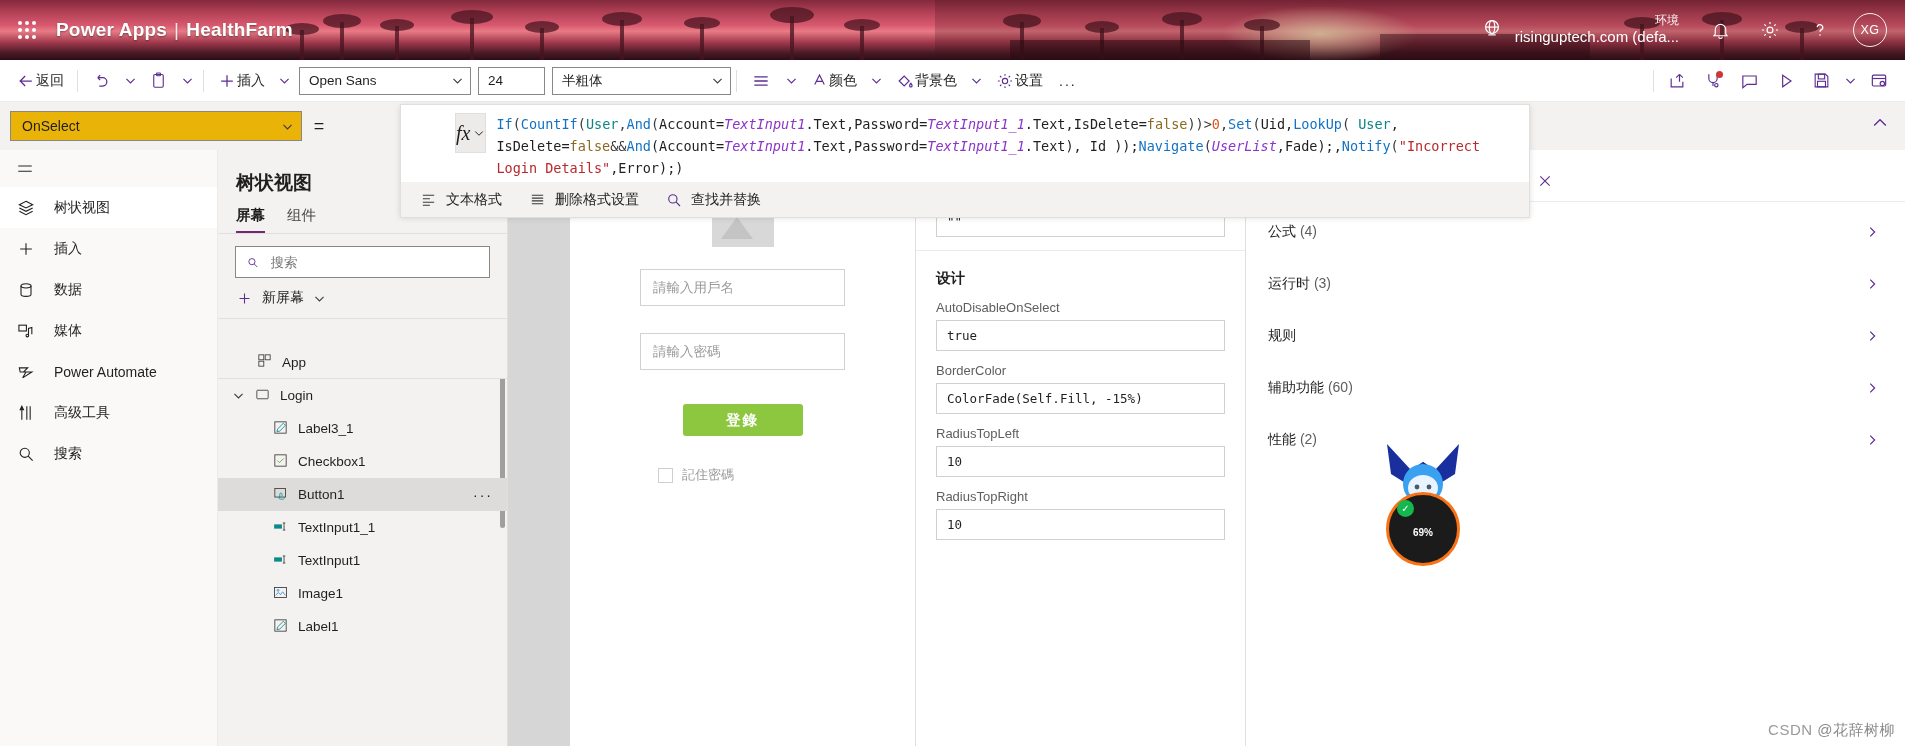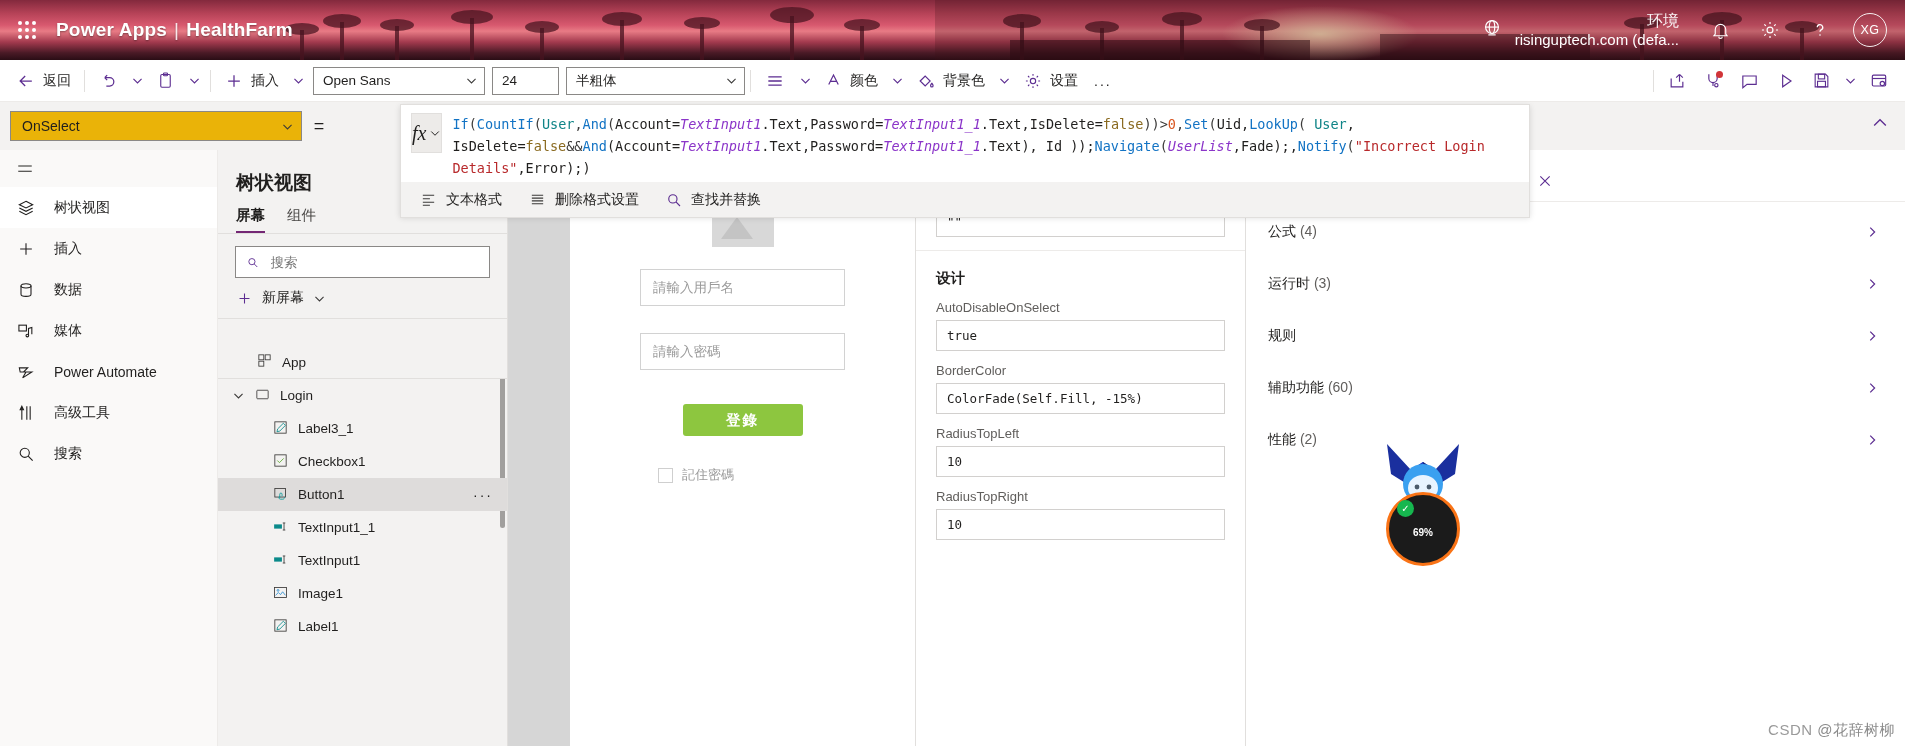--- a/index.html
+++ b/index.html
@@ -30,31 +30,31 @@
   .hdr-left{ position:absolute; left:0; top:0; height:60px; display:flex; align-items:center; padding-left:10px; z-index:5;}
   .waffle{ width:34px; height:34px; display:grid; grid-template-columns:repeat(3,1fr); grid-template-rows:repeat(3,1fr);
     gap:3px; padding:8px; cursor:pointer;}
   .waffle i{ background:#fff; border-radius:50%; display:block; width:4px; height:4px;}
   .brand{ font-size:19px; font-weight:bold; letter-spacing:.2px; margin-left:12px; white-space:nowrap;
     text-shadow:0 1px 2px rgba(0,0,0,.4);}
   .brand .sep{ font-weight:400; opacity:.85; margin:0 7px;}
   .hdr-right{ position:absolute; right:8px; top:0; height:60px; display:flex; align-items:center; gap:4px; z-index:5;}
   .env-box{ display:flex; align-items:center; gap:12px; padding:0 14px; max-width:330px;}
   .env-text{ line-height:1.15; }
-  .env-text .lbl{ font-size:16px; opacity:.95;}
+  .env-text .lbl{ font-size:12px; opacity:.95;}
   .env-text .val{ font-size:15px; white-space:nowrap; overflow:hidden; text-overflow:ellipsis; max-width:215px;}
   .hdr-icon{ width:46px; height:60px; display:flex; align-items:center; justify-content:center; cursor:pointer;}
   .hdr-icon svg{ display:block;}
   .avatar{ width:34px; height:34px; border-radius:50%; border:1.5px solid rgba(255,255,255,.9);
     display:flex; align-items:center; justify-content:center; font-size:12.5px; margin:0 10px 0 6px; letter-spacing:.5px;}
 
   
   .cmdbar{ position:absolute; left:0; top:60px; width:1905px; height:42px; background:#fff;
     border-bottom:1px solid #edebe9; display:flex; align-items:center; padding:0 8px;}
-  .cb-item{ display:flex; align-items:center; gap:7px; height:32px; padding:0 8px; color:#5c2d91; cursor:pointer; white-space:nowrap;}
+  .cb-item{ display:flex; align-items:center; height:32px; padding:0 8px; color:#5c2d91; cursor:pointer; white-space:nowrap;}
   .cb-label{ font-size:14px; color:#201f1e;}
   .cb-caret{ width:22px; height:32px; display:flex; align-items:center; justify-content:center; cursor:pointer; color:#5c2d91;}
   .cb-div{ width:1px; height:22px; background:#e1dfdd; margin:0 5px;}
   .cb-field{ height:28px; border:1px solid #8a8886; background:#fff; display:flex; align-items:center;
     justify-content:space-between; padding:0 6px 0 9px; font-size:13.5px; color:#201f1e; cursor:pointer;}
   .cb-field.font{ width:172px; margin-left:4px;}
   .cb-field.size{ width:67px; margin-left:7px;}
   .cb-field.weight{ width:179px; margin-left:7px;}
   .cb-spacer{ flex:1 1 auto;}
   .badge-dot{ position:absolute; width:7px; height:7px; border-radius:50%; background:#d13438; top:6px; right:8px;}
@@ -434,21 +434,21 @@
   <div class="prop-select">
     <span>OnSelect</span>
     <svg width="13" height="13" viewBox="0 0 16 16" fill="none" stroke="#3b3a39" stroke-width="1.3">
         <path d="M3 6l5 5 5-5"></path>
       </svg>
   </div>
   <div class="eq">=</div>
 </div>
 
 <div class="fx-editor">
-  <div style="display:flex; align-items:flex-start; gap:10px;">
+  <div style="display:flex; align-items:flex-start; gap:10px;margin-left:44px;">
     <div class="fx-btn">
       <span class="fx">fx</span>
       <svg width="12" height="12" viewBox="0 0 16 16" fill="none" stroke="#201f1e" stroke-width="1.3">
           <path d="M3 6l5 5 5-5"></path>
         </svg>
     </div>
     <div class="code" id="fx-code"><span class="t-fn">If</span><span class="t-punct">(</span><span class="t-fn">CountIf</span><span class="t-punct">(</span><span class="t-tbl">User</span><span class="t-punct">,</span><span class="t-fn">And</span><span class="t-punct">(</span><span class="t-id">Account=</span><span class="t-ctl">TextInput1</span><span class="t-id">.Text,Password=</span><span class="t-ctl">TextInput1_1</span><span class="t-id">.Text,IsDelete=</span><span class="t-kw">false</span><span class="t-punct">))</span><span class="t-punct">&gt;</span><span class="t-num">0</span><span class="t-punct">,</span><span class="t-fn">Set</span><span class="t-punct">(</span><span class="t-id">Uid,</span><span class="t-fn">LookUp</span><span class="t-punct">( </span><span class="t-tbl">User</span><span class="t-id">, IsDelete=</span><span class="t-kw">false</span><span class="t-punct">&amp;&amp;</span><span class="t-fn">And</span><span class="t-id">(Account=</span><span class="t-ctl">TextInput1</span><span class="t-id">.Text,Password=</span><span class="t-ctl">TextInput1_1</span><span class="t-id">.Text), Id ));</span><span class="t-fn">Navigate</span><span class="t-punct">(</span><span class="t-ctl">UserList</span><span class="t-id">,Fade);,</span><span class="t-fn">Notify</span><span class="t-punct">(</span><span class="t-str">"Incorrect Login Details"</span><span class="t-id">,Error);)</span></div>
   </div>
 </div>
 

